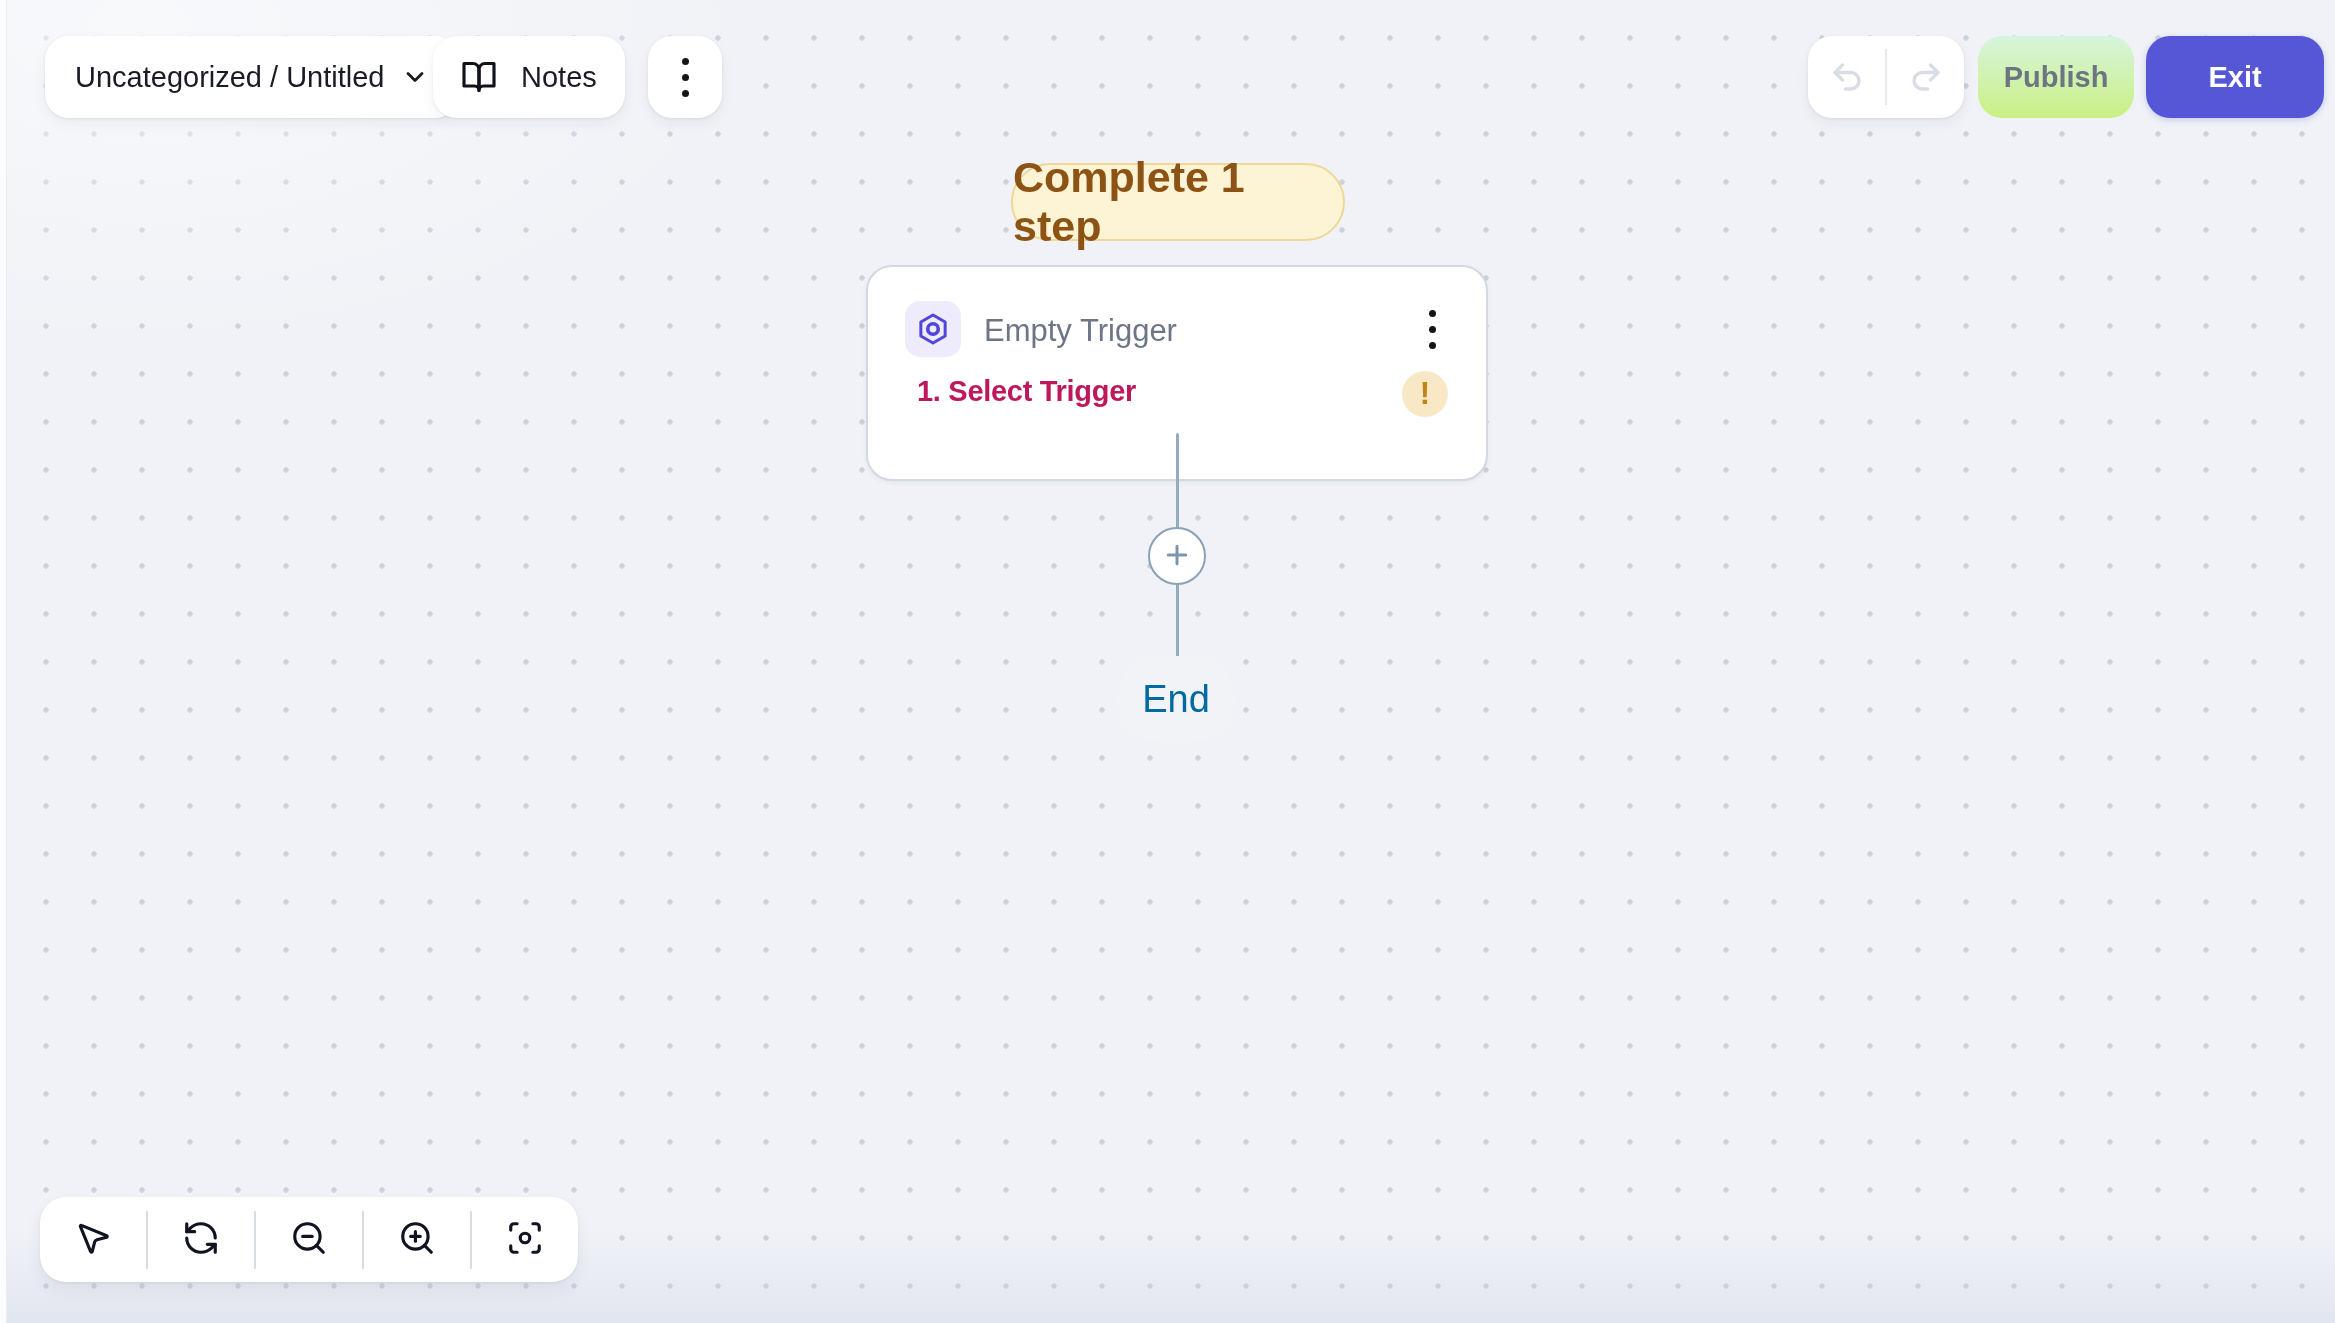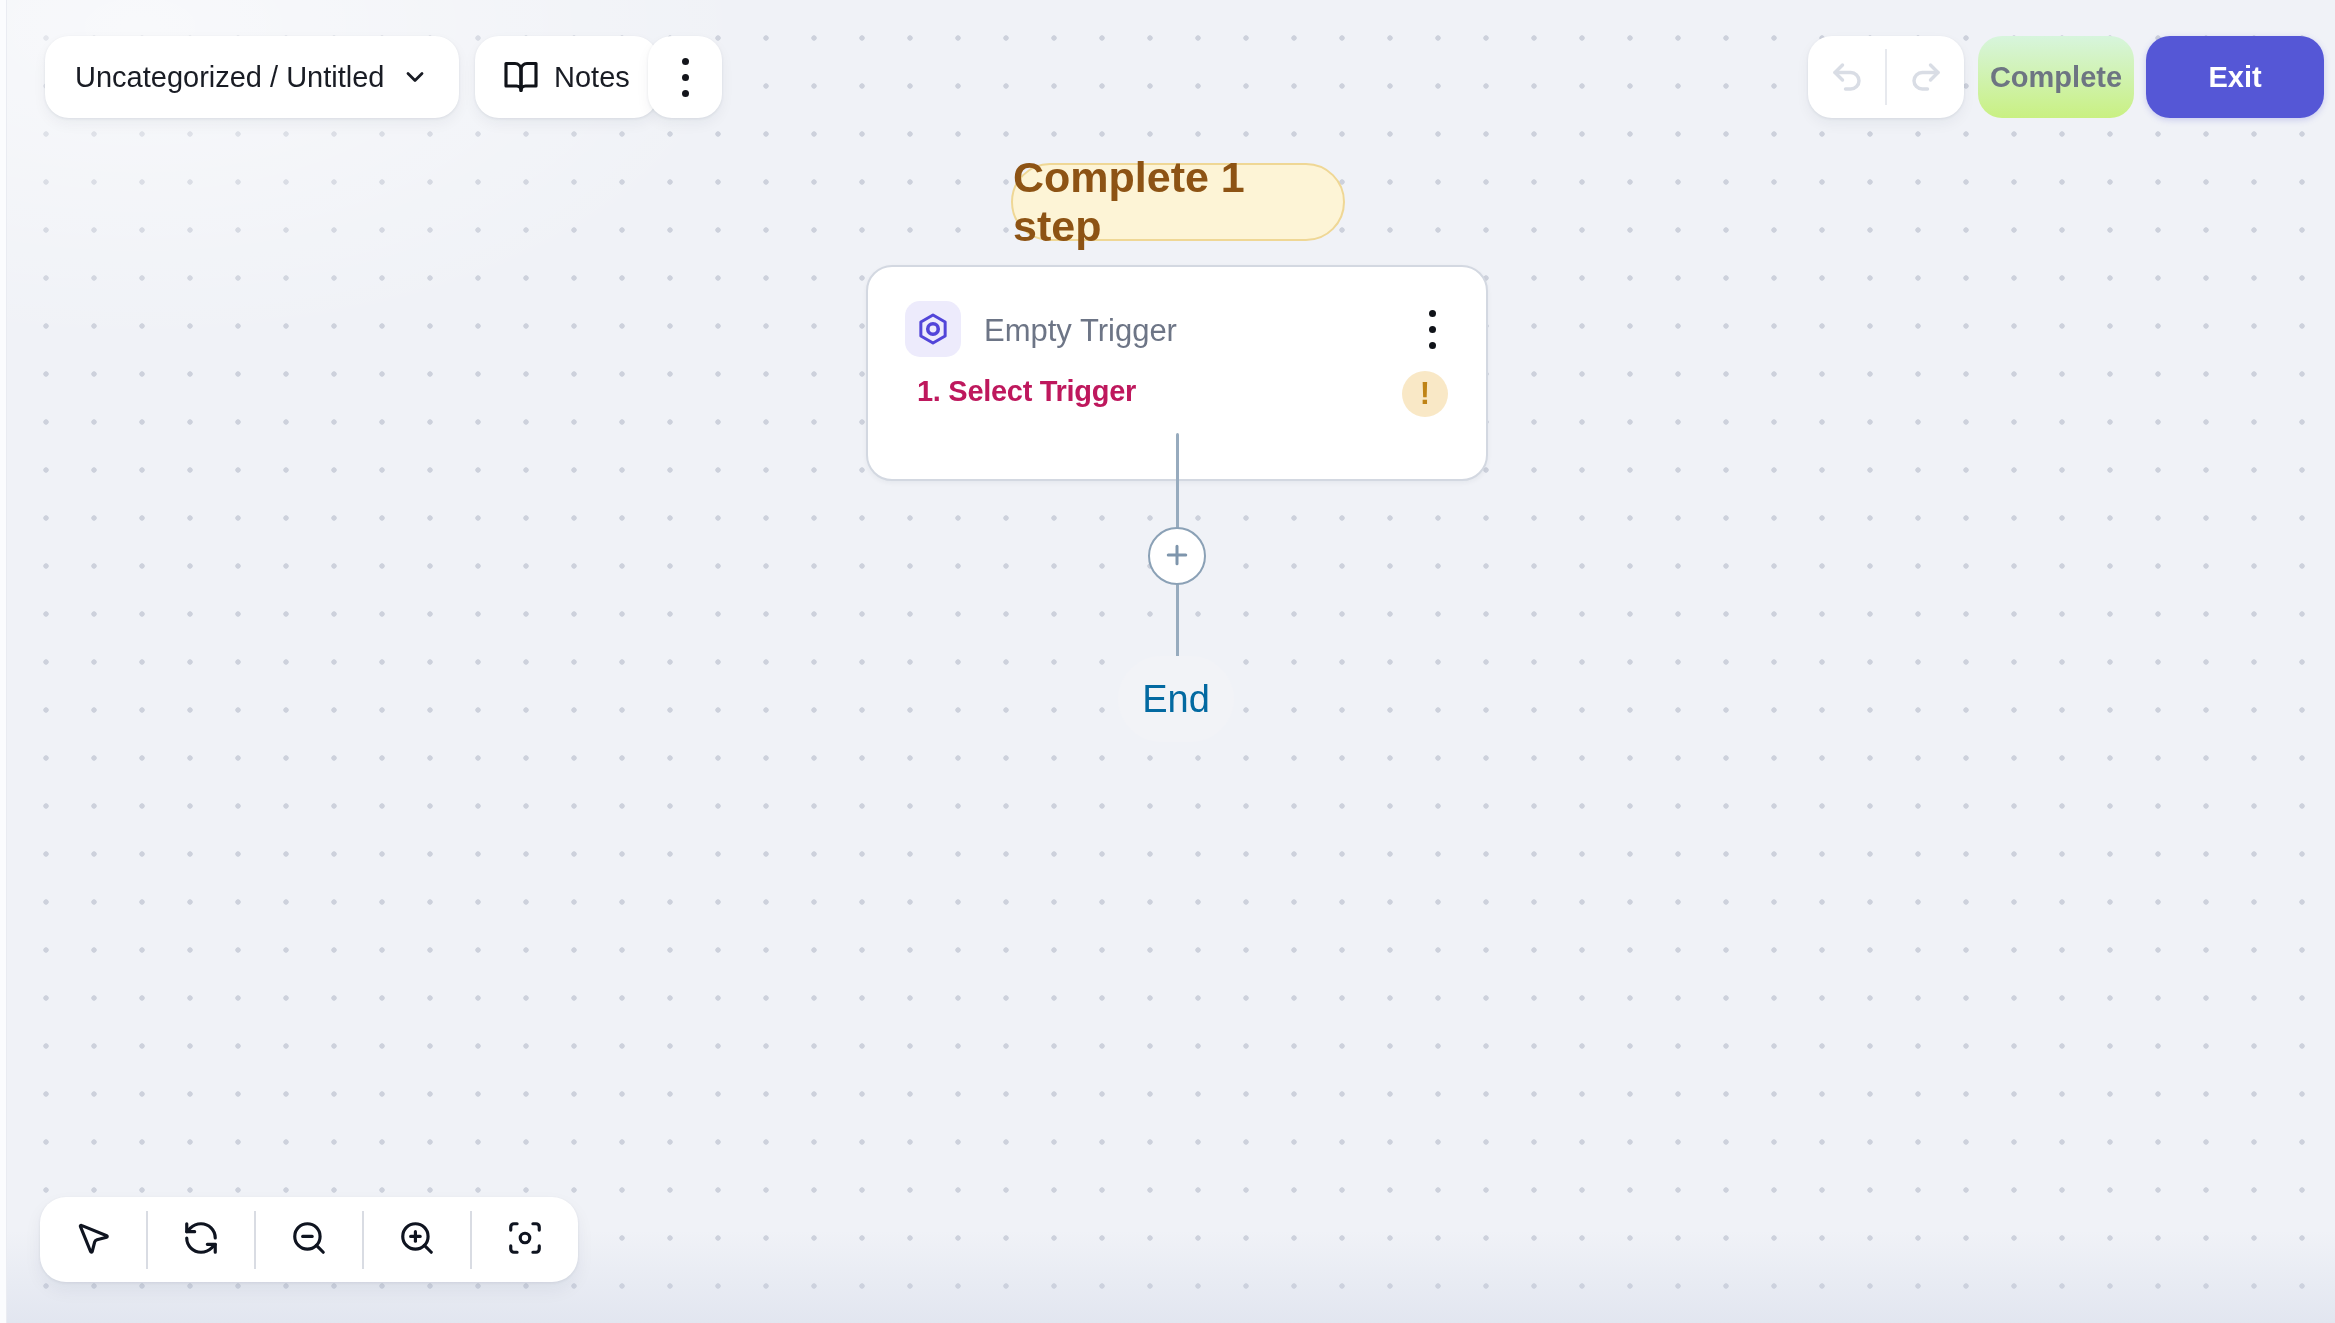--- a/index.html
+++ b/index.html
@@ -27,21 +27,21 @@
   .pill{
     position:absolute; top:36px; height:82px; border-radius:24px;
     background:#ffffff; border:none; cursor:pointer;
     display:flex; align-items:center; justify-content:center;
     box-shadow:0 1px 3px rgba(25,33,61,.08), 0 6px 14px rgba(25,33,61,.05);
     font-family:inherit; font-size:29px; color:#191c24; font-weight:500;
   }
   .pill svg{ display:block; }
 
   .flow-dropdown{ left:45px; padding:0 30px; gap:16px; }
-  .notes-btn{ left:475px; padding:0 28px; gap:15px; }
+  .notes-btn{ left:433px; padding:0 28px; gap:24px; }
   .kebab-btn{ left:648px; width:74px; }
 
   .undo-redo{ left:1808px; width:156px; cursor:default; }
   .undo-redo .half{
     flex:1; height:100%; display:flex; align-items:center; justify-content:center;
     background:none; border:none; color:#d9dde5; cursor:pointer;
   }
   .undo-redo .vdiv{ width:2px; height:56px; background:#e7e9ee; }
 
   .publish-btn{
@@ -171,21 +171,21 @@
       <span>
         <svg width="36" height="36" viewBox="0 0 24 24" fill="none" stroke="currentColor" stroke-width="2.3" stroke-linecap="round" stroke-linejoin="round">
             <path d="m15 14 5-5-5-5"></path>
             <path d="M20 9H9.5a5.5 5.5 0 0 0 0 11H13"></path>
           </svg>
       </span>
     </button>
   </div>
 
   <button class="pill publish-btn">
-    <span>Complete</span>
+    <span>Publish</span>
   </button>
 
   <button class="pill exit-btn">
     <span>Exit</span>
   </button>
 
   <div class="todo-badge">
     <span>Complete 1 step</span>
   </div>
 

